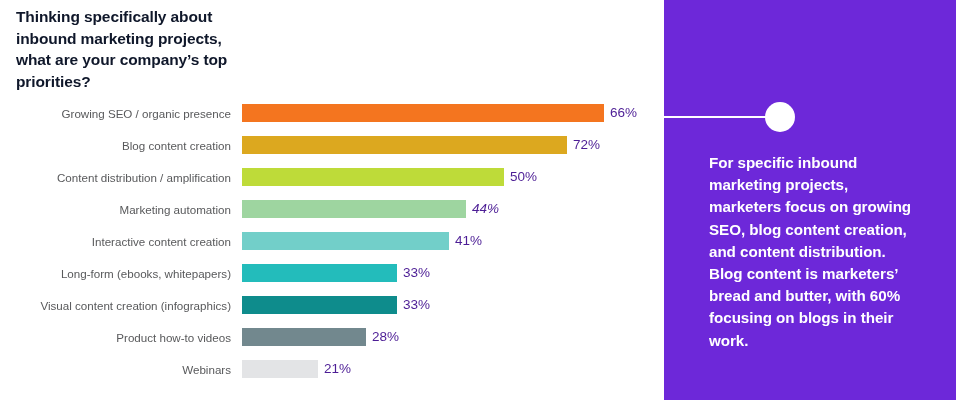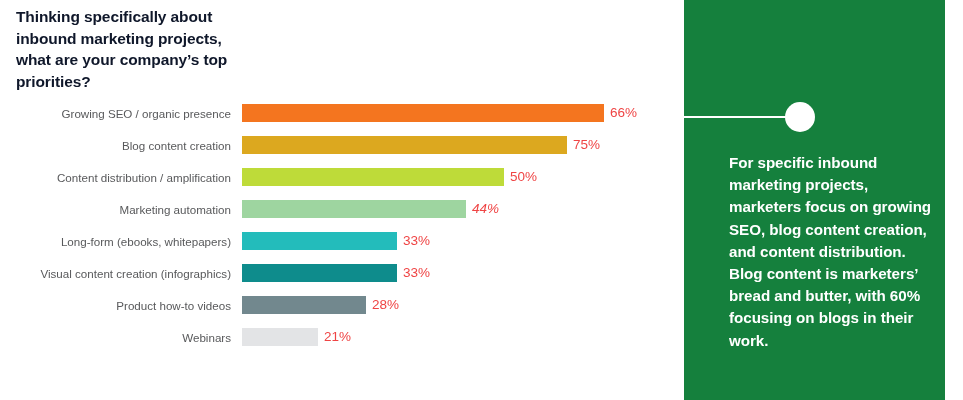--- a/index.html
+++ b/index.html
@@ -71,32 +71,32 @@
   .bar-fill {
     height: 18px;
     width: 100%;
   }
 
   .bar-value {
     position: absolute;
     top: 1px;
     font-size: 13.5px;
     line-height: 16px;
-    color: #ef4444;
+    color: #4c1d95;
     white-space: nowrap;
   }
 
   
   #callout-panel {
     position: absolute;
-    left: 684px;
+    left: 664px;
     top: 0;
-    width: 261px;
+    width: 292px;
     height: 400px;
-    background: #15803d;
+    background: #6d28d9;
   }
 
   #callout-connector-line {
     position: absolute;
     left: 0px;
     top: 116px;
     width: 118px;
     height: 2px;
     background: #ffffff;
   }
@@ -136,35 +136,42 @@
         <div class="bar-track" style="width: 362px;">
           <div class="bar-fill" style="background: rgb(244, 117, 31);"></div>
         </div>
         <div class="bar-value" style="left: 610px;">66%</div>
       </div>
       <div class="bar-row">
         <div class="bar-label">Blog content creation</div>
         <div class="bar-track" style="width: 325px;">
           <div class="bar-fill" style="background: rgb(220, 168, 31);"></div>
         </div>
-        <div class="bar-value" style="left: 573px;">75%</div>
+        <div class="bar-value" style="left: 573px;">72%</div>
       </div>
       <div class="bar-row">
         <div class="bar-label">Content distribution / amplification</div>
         <div class="bar-track" style="width: 262px;">
           <div class="bar-fill" style="background: rgb(190, 219, 57);"></div>
         </div>
         <div class="bar-value" style="left: 510px;">50%</div>
       </div>
       <div class="bar-row">
         <div class="bar-label">Marketing automation</div>
         <div class="bar-track" style="width: 224px;">
           <div class="bar-fill" style="background: rgb(158, 213, 160);"></div>
         </div>
         <div class="bar-value" style="left: 472px; font-style: italic;">44%</div>
+      </div>
+      <div class="bar-row">
+        <div class="bar-label">Interactive content creation</div>
+        <div class="bar-track" style="width: 207px;">
+          <div class="bar-fill" style="background: rgb(114, 207, 201);"></div>
+        </div>
+        <div class="bar-value" style="left: 455px;">41%</div>
       </div>
       <div class="bar-row">
         <div class="bar-label">Long-form (ebooks, whitepapers)</div>
         <div class="bar-track" style="width: 155px;">
           <div class="bar-fill" style="background: rgb(35, 188, 187);"></div>
         </div>
         <div class="bar-value" style="left: 403px;">33%</div>
       </div>
       <div class="bar-row">
         <div class="bar-label">Visual content creation (infographics)</div>

